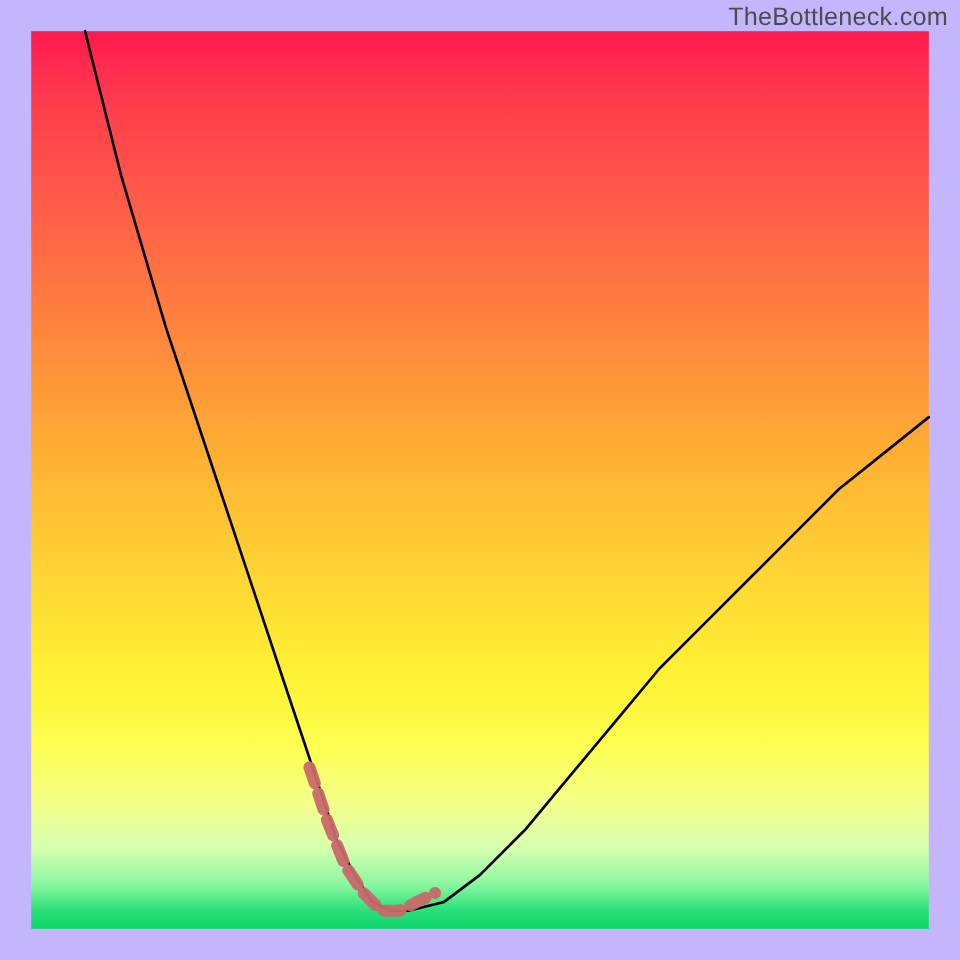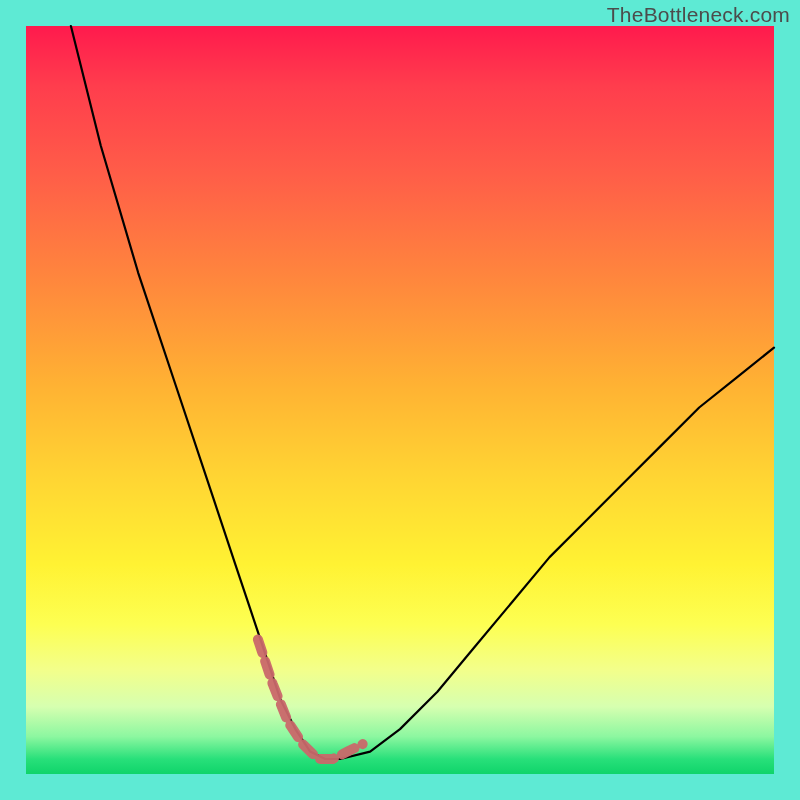--- a/index.html
+++ b/index.html
@@ -1,21 +1,21 @@
 <!DOCTYPE html>
 <html><head>
 <meta charset="utf-8">
 <style>
   * { margin: 0; padding: 0; box-sizing: border-box; }
   html, body { width: 800px; height: 800px; overflow: hidden; background: #000; font-family: Arial, Helvetica, sans-serif; }
   .stage {
     position: relative;
     width: 800px;
     height: 800px;
-    background: #5eead4;
+    background: #c4b5fd;
   }
   .plot-area {
     position: absolute;
     left: 26px;
     top: 26px;
     width: 748px;
     height: 748px;
     
     background: linear-gradient(
       to bottom,

